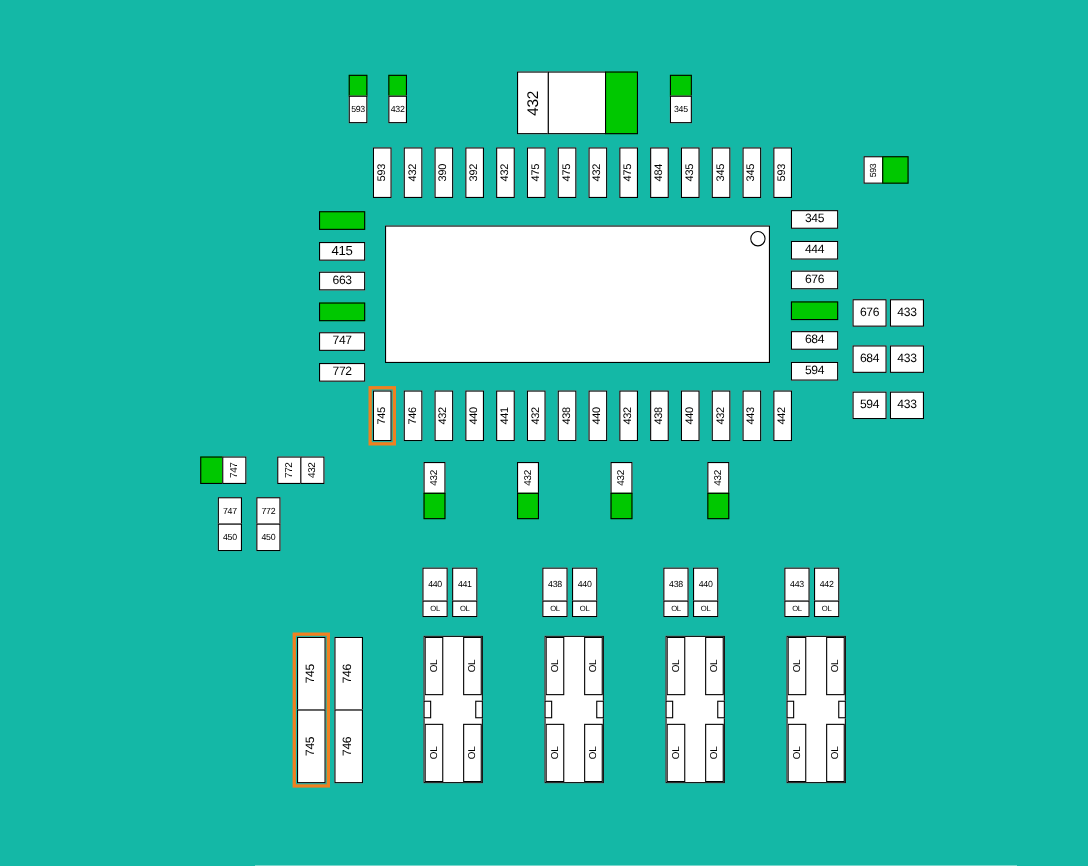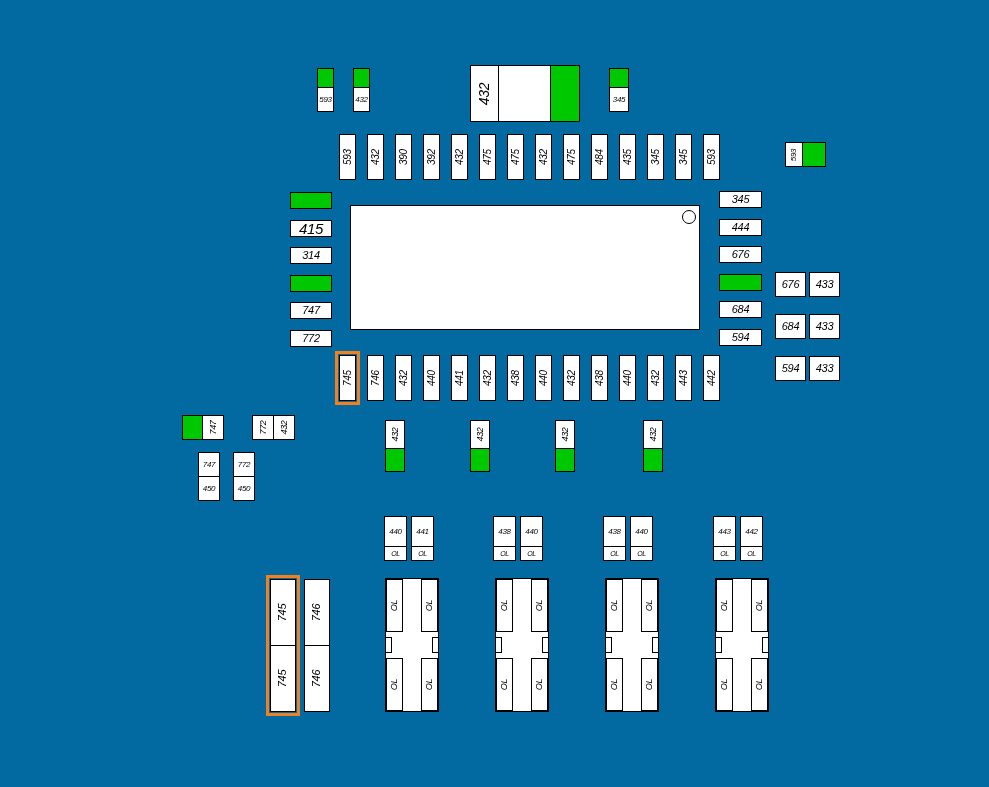--- a/index.html
+++ b/index.html
@@ -31,21 +31,21 @@
   .lbl.rot { transform: rotate(-90deg); }
   .sel {
     border: 3px solid var(--sel, #f08020);
     background: transparent;
     z-index: 5;
   }
 </style>
 </head>
 <body>
 
-<div id="stage" style="background: #0369a1; font-style: italic;">
+<div id="stage" style="background: #14b8a6;">
     <div class="pad green" style="left: 317px; top: 68px; width: 17px; height: 20px;"></div>
     <div class="pad" style="left: 317px; top: 87px; width: 17px; height: 25px;">
       <span class="lbl" style="font-size: 8px;">593</span>
     </div>
     <div class="pad green" style="left: 353px; top: 68px; width: 17px; height: 20px;"></div>
     <div class="pad" style="left: 353px; top: 87px; width: 17px; height: 25px;">
       <span class="lbl" style="font-size: 8px;">432</span>
     </div>
     <div class="pad green" style="left: 609px; top: 68px; width: 20px; height: 20px;"></div>
     <div class="pad" style="left: 609px; top: 87px; width: 20px; height: 25px;">
@@ -164,24 +164,24 @@
       <span class="lbl rot" style="font-size: 10px;">432</span>
     </div>
     <div class="pad" style="left: 675px; top: 355px; width: 17px; height: 46px;">
       <span class="lbl rot" style="font-size: 10px;">443</span>
     </div>
     <div class="pad" style="left: 703px; top: 355px; width: 17px; height: 46px;">
       <span class="lbl rot" style="font-size: 10px;">442</span>
     </div>
     <div class="pad green" style="left: 290px; top: 192px; width: 42px; height: 17px;"></div>
     <div class="pad" style="left: 290px; top: 219.6px; width: 42px; height: 17px;">
-      <span class="lbl" style="font-size: 15px;">415</span>
+      <span class="lbl" style="font-size: 12px;">415</span>
     </div>
     <div class="pad" style="left: 290px; top: 247.2px; width: 42px; height: 17px;">
-      <span class="lbl" style="font-size: 11px;">314</span>
+      <span class="lbl" style="font-size: 11px;">663</span>
     </div>
     <div class="pad green" style="left: 290px; top: 274.8px; width: 42px; height: 17px;"></div>
     <div class="pad" style="left: 290px; top: 302.4px; width: 42px; height: 17px;">
       <span class="lbl" style="font-size: 11px;">747</span>
     </div>
     <div class="pad" style="left: 290px; top: 330px; width: 42px; height: 17px;">
       <span class="lbl" style="font-size: 11px;">772</span>
     </div>
     <div class="pad" style="left: 719px; top: 191px; width: 43px; height: 17px;">
       <span class="lbl" style="font-size: 11px;">345</span>

